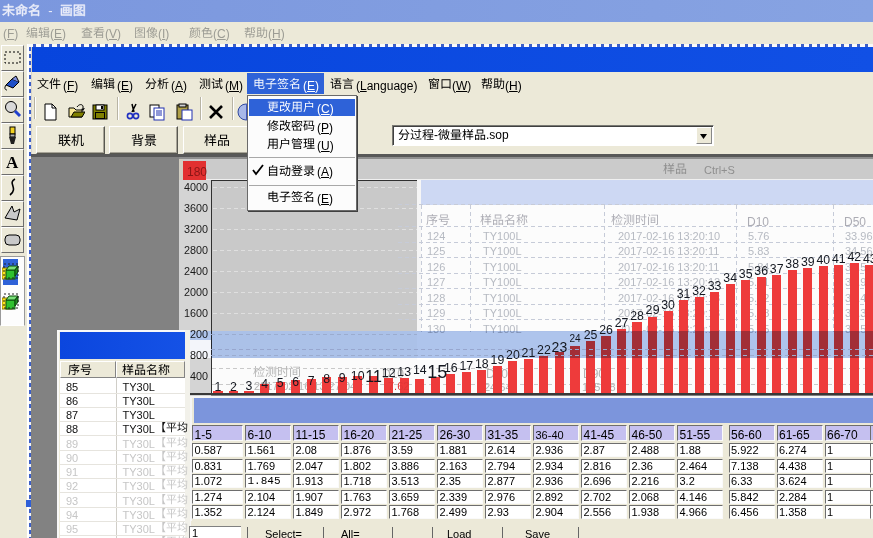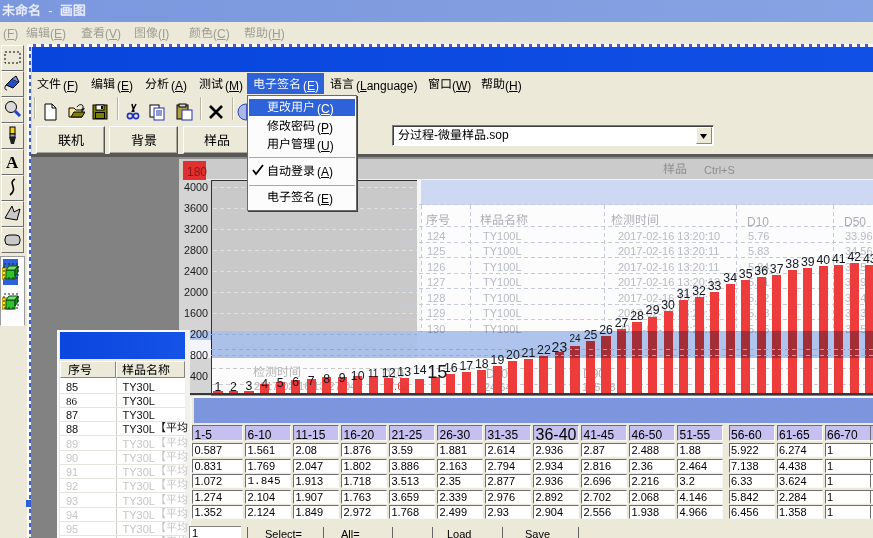--- a/index.html
+++ b/index.html
@@ -459,21 +459,21 @@
 <div style="position:absolute;left:210.0px;top:379.5px;width:16px;text-align:center;font-family:'Liberation Sans',sans-serif;font-size:12.3px;color:#141820;">1</div>
     <div style="position:absolute;left:225.5px;top:379.5px;width:16px;text-align:center;font-family:'Liberation Sans',sans-serif;font-size:12.3px;color:#141820;">2</div>
     <div style="position:absolute;left:241.0px;top:379.3px;width:16px;text-align:center;font-family:'Liberation Sans',sans-serif;font-size:12.3px;color:#141820;">3</div>
     <div style="position:absolute;left:256.6px;top:377.4px;width:16px;text-align:center;font-family:'Liberation Sans',sans-serif;font-size:12.3px;color:#141820;">4</div>
     <div style="position:absolute;left:272.1px;top:376.3px;width:16px;text-align:center;font-family:'Liberation Sans',sans-serif;font-size:12.3px;color:#141820;">5</div>
     <div style="position:absolute;left:287.6px;top:374.8px;width:16px;text-align:center;font-family:'Liberation Sans',sans-serif;font-size:12.3px;color:#141820;">6</div>
     <div style="position:absolute;left:303.1px;top:373.6px;width:16px;text-align:center;font-family:'Liberation Sans',sans-serif;font-size:12.3px;color:#141820;">7</div>
     <div style="position:absolute;left:318.6px;top:372.2px;width:16px;text-align:center;font-family:'Liberation Sans',sans-serif;font-size:12.3px;color:#141820;">8</div>
     <div style="position:absolute;left:334.2px;top:370.8px;width:16px;text-align:center;font-family:'Liberation Sans',sans-serif;font-size:12.3px;color:#141820;">9</div>
     <div style="position:absolute;left:349.7px;top:369.3px;width:16px;text-align:center;font-family:'Liberation Sans',sans-serif;font-size:12.3px;color:#141820;">10</div>
-    <div style="position:absolute;left:365.2px;top:368.1px;width:16px;text-align:center;font-family:'Liberation Sans',sans-serif;font-size:10px;color:#141820;">11</div>
+    <div style="position:absolute;left:365.2px;top:368.1px;width:16px;text-align:center;font-family:'Liberation Sans',sans-serif;font-size:16px;color:#141820;">11</div>
     <div style="position:absolute;left:380.7px;top:365.8px;width:16px;text-align:center;font-family:'Liberation Sans',sans-serif;font-size:12.3px;color:#141820;">12</div>
     <div style="position:absolute;left:396.2px;top:364.9px;width:16px;text-align:center;font-family:'Liberation Sans',sans-serif;font-size:12.3px;color:#141820;">13</div>
     <div style="position:absolute;left:411.8px;top:363px;width:16px;text-align:center;font-family:'Liberation Sans',sans-serif;font-size:12.3px;color:#141820;">14</div>
     <div style="position:absolute;left:427.3px;top:362px;width:16px;text-align:center;font-family:'Liberation Sans',sans-serif;font-size:18px;color:#141820;">15</div>
     <div style="position:absolute;left:442.8px;top:360.9px;width:16px;text-align:center;font-family:'Liberation Sans',sans-serif;font-size:12.3px;color:#141820;">16</div>
     <div style="position:absolute;left:458.3px;top:359.1px;width:16px;text-align:center;font-family:'Liberation Sans',sans-serif;font-size:12.3px;color:#141820;">17</div>
     <div style="position:absolute;left:473.8px;top:357.4px;width:16px;text-align:center;font-family:'Liberation Sans',sans-serif;font-size:12.3px;color:#141820;">18</div>
     <div style="position:absolute;left:489.4px;top:353px;width:16px;text-align:center;font-family:'Liberation Sans',sans-serif;font-size:12.3px;color:#141820;">19</div>
     <div style="position:absolute;left:504.9px;top:348.3px;width:16px;text-align:center;font-family:'Liberation Sans',sans-serif;font-size:12.3px;color:#141820;">20</div>
     <div style="position:absolute;left:520.4px;top:345.5px;width:16px;text-align:center;font-family:'Liberation Sans',sans-serif;font-size:12.3px;color:#141820;">21</div>
@@ -523,21 +523,21 @@
       <use href="#u53f7" fill="#000" transform="translate(12.0,10.1) scale(0.0120,-0.0120)"></use>
     </svg>
 <svg style="position:absolute;left:122px;top:364px;overflow:visible" width="50" height="14">
       <use href="#u6837" fill="#000" transform="translate(0.0,10.1) scale(0.0120,-0.0120)"></use>
       <use href="#u54c1" fill="#000" transform="translate(12.0,10.1) scale(0.0120,-0.0120)"></use>
       <use href="#u540d" fill="#000" transform="translate(24.0,10.1) scale(0.0120,-0.0120)"></use>
       <use href="#u79f0" fill="#000" transform="translate(36.0,10.1) scale(0.0120,-0.0120)"></use>
     </svg>
 <div style="position:absolute;left:66px;top:380.5px;font-family:'Liberation Sans',sans-serif;font-size:11px;color:#111;line-height:13px;white-space:nowrap;">85</div>
 <div style="position:absolute;left:122.5px;top:380.5px;font-family:'Liberation Sans',sans-serif;font-size:11px;color:#111;line-height:13px;white-space:nowrap;">TY30L</div>
-<div style="position:absolute;left:66px;top:394.75px;font-family:Liberation Serif, serif;font-size:11px;color:#111;line-height:13px;white-space:nowrap;">86</div>
+<div style="position:absolute;left:66px;top:394.75px;font-family:Liberation Sans, sans-serif;font-size:11px;color:#111;line-height:13px;white-space:nowrap;">86</div>
 <div style="position:absolute;left:122.5px;top:394.75px;font-family:'Liberation Sans',sans-serif;font-size:11px;color:#111;line-height:13px;white-space:nowrap;">TY30L</div>
 <div style="position:absolute;left:66px;top:409.0px;font-family:'Liberation Sans',sans-serif;font-size:11px;color:#111;line-height:13px;white-space:nowrap;">87</div>
 <div style="position:absolute;left:122.5px;top:409.0px;font-family:'Liberation Sans',sans-serif;font-size:11px;color:#111;line-height:13px;white-space:nowrap;">TY30L</div>
 <div style="position:absolute;left:66px;top:423.25px;font-family:'Liberation Sans',sans-serif;font-size:11px;color:#111;line-height:13px;white-space:nowrap;">88</div>
 <div style="position:absolute;left:122.5px;top:423.25px;font-family:'Liberation Sans',sans-serif;font-size:11px;color:#111;line-height:13px;white-space:nowrap;">TY30L</div>
 <svg style="position:absolute;left:155px;top:422.25px;overflow:visible" width="35" height="13">
       <use href="#u3010" fill="#111" transform="translate(0.0,9.3) scale(0.0110,-0.0110)"></use>
       <use href="#u5e73" fill="#111" transform="translate(11.0,9.3) scale(0.0110,-0.0110)"></use>
       <use href="#u5747" fill="#111" transform="translate(22.0,9.3) scale(0.0110,-0.0110)"></use>
     </svg>
@@ -607,21 +607,21 @@
 <div style="position:absolute;left:295.5px;top:427.5px;font-family:'Liberation Sans',sans-serif;font-size:12px;color:#000;line-height:14px;white-space:nowrap;">11-15</div>
 <div style="position:absolute;left:341px;top:425px;width:46px;height:15.5px;background:#c5c0f0;border-top:1px solid #6e6e6e;border-left:1px solid #6e6e6e;border-bottom:1px solid #fafafa;border-right:1px solid #fafafa;"></div>
 <div style="position:absolute;left:343.5px;top:427.5px;font-family:'Liberation Sans',sans-serif;font-size:12px;color:#000;line-height:14px;white-space:nowrap;">16-20</div>
 <div style="position:absolute;left:389px;top:425px;width:46px;height:15.5px;background:#c5c0f0;border-top:1px solid #6e6e6e;border-left:1px solid #6e6e6e;border-bottom:1px solid #fafafa;border-right:1px solid #fafafa;"></div>
 <div style="position:absolute;left:391.5px;top:427.5px;font-family:'Liberation Sans',sans-serif;font-size:12px;color:#000;line-height:14px;white-space:nowrap;">21-25</div>
 <div style="position:absolute;left:437px;top:425px;width:46px;height:15.5px;background:#c5c0f0;border-top:1px solid #6e6e6e;border-left:1px solid #6e6e6e;border-bottom:1px solid #fafafa;border-right:1px solid #fafafa;"></div>
 <div style="position:absolute;left:439.5px;top:427.5px;font-family:'Liberation Sans',sans-serif;font-size:12px;color:#000;line-height:14px;white-space:nowrap;">26-30</div>
 <div style="position:absolute;left:485px;top:425px;width:46px;height:15.5px;background:#c5c0f0;border-top:1px solid #6e6e6e;border-left:1px solid #6e6e6e;border-bottom:1px solid #fafafa;border-right:1px solid #fafafa;"></div>
 <div style="position:absolute;left:487.5px;top:427.5px;font-family:'Liberation Sans',sans-serif;font-size:12px;color:#000;line-height:14px;white-space:nowrap;">31-35</div>
 <div style="position:absolute;left:533px;top:425px;width:46px;height:15.5px;background:#c5c0f0;border-top:1px solid #6e6e6e;border-left:1px solid #6e6e6e;border-bottom:1px solid #fafafa;border-right:1px solid #fafafa;"></div>
-<div style="position:absolute;left:535.5px;top:427.5px;font-family:'Liberation Sans',sans-serif;font-size:16px;color:#000;line-height:14px;white-space:nowrap;">36-40</div>
+<div style="position:absolute;left:535.5px;top:427.5px;font-family:'Liberation Sans',sans-serif;font-size:11px;color:#000;line-height:14px;white-space:nowrap;">36-40</div>
 <div style="position:absolute;left:581px;top:425px;width:46px;height:15.5px;background:#c5c0f0;border-top:1px solid #6e6e6e;border-left:1px solid #6e6e6e;border-bottom:1px solid #fafafa;border-right:1px solid #fafafa;"></div>
 <div style="position:absolute;left:583.5px;top:427.5px;font-family:'Liberation Sans',sans-serif;font-size:12px;color:#000;line-height:14px;white-space:nowrap;">41-45</div>
 <div style="position:absolute;left:629px;top:425px;width:46px;height:15.5px;background:#c5c0f0;border-top:1px solid #6e6e6e;border-left:1px solid #6e6e6e;border-bottom:1px solid #fafafa;border-right:1px solid #fafafa;"></div>
 <div style="position:absolute;left:631.5px;top:427.5px;font-family:'Liberation Sans',sans-serif;font-size:12px;color:#000;line-height:14px;white-space:nowrap;">46-50</div>
 <div style="position:absolute;left:677px;top:425px;width:46px;height:15.5px;background:#c5c0f0;border-top:1px solid #6e6e6e;border-left:1px solid #6e6e6e;border-bottom:1px solid #fafafa;border-right:1px solid #fafafa;"></div>
 <div style="position:absolute;left:679.5px;top:427.5px;font-family:'Liberation Sans',sans-serif;font-size:12px;color:#000;line-height:14px;white-space:nowrap;">51-55</div>
 <div style="position:absolute;left:728.5px;top:425px;width:46px;height:15.5px;background:#c5c0f0;border-top:1px solid #6e6e6e;border-left:1px solid #6e6e6e;border-bottom:1px solid #fafafa;border-right:1px solid #fafafa;"></div>
 <div style="position:absolute;left:731.0px;top:427.5px;font-family:'Liberation Sans',sans-serif;font-size:12px;color:#000;line-height:14px;white-space:nowrap;">56-60</div>
 <div style="position:absolute;left:776.5px;top:425px;width:46px;height:15.5px;background:#c5c0f0;border-top:1px solid #6e6e6e;border-left:1px solid #6e6e6e;border-bottom:1px solid #fafafa;border-right:1px solid #fafafa;"></div>
 <div style="position:absolute;left:779.0px;top:427.5px;font-family:'Liberation Sans',sans-serif;font-size:12px;color:#000;line-height:14px;white-space:nowrap;">61-65</div>

